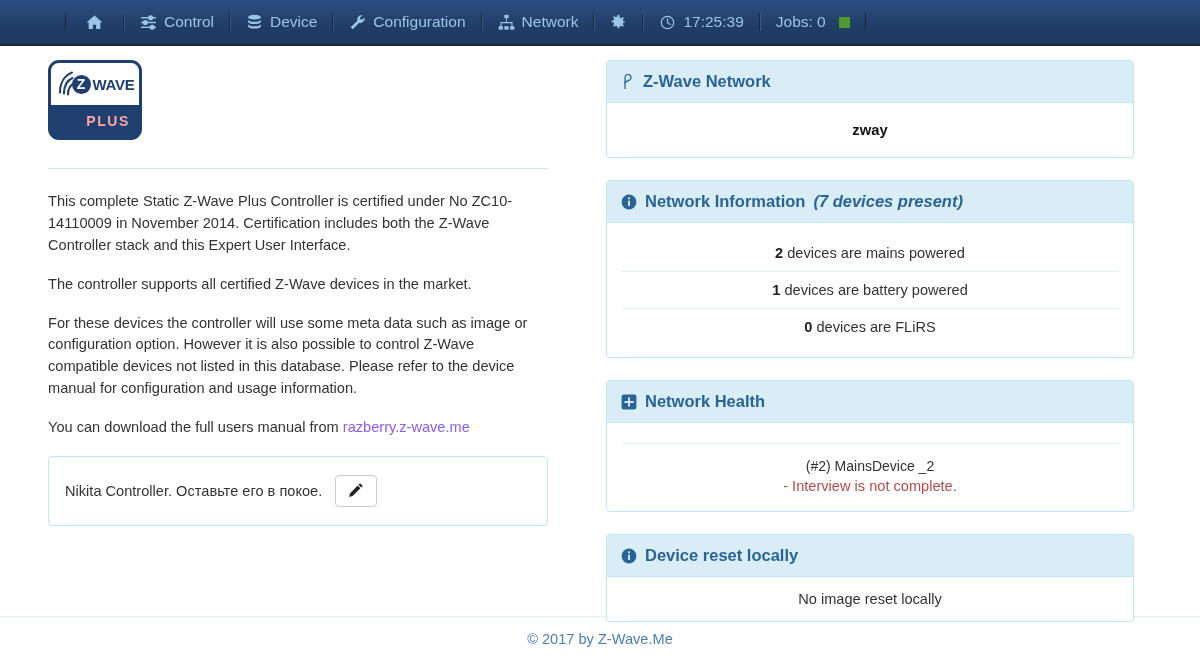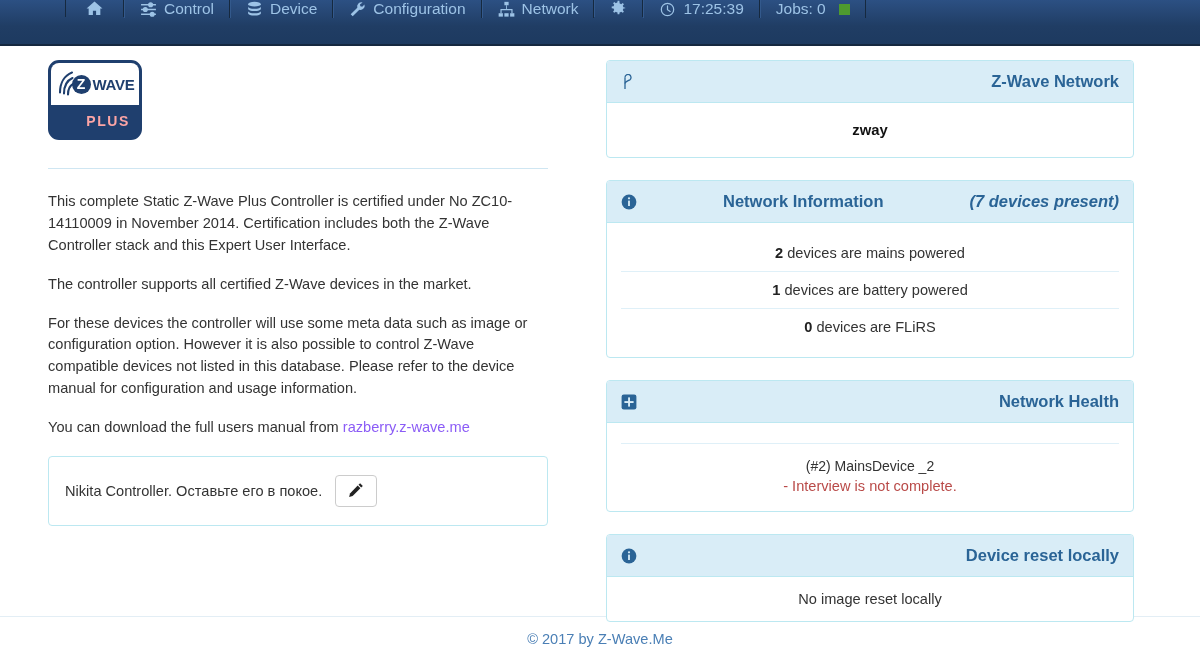--- a/index.html
+++ b/index.html
@@ -16,21 +16,21 @@
     overflow: hidden;
   }
 
   
   .navbar {
     height: 46px;
     background: linear-gradient(to bottom, #2b4e7e 0%, #1f3a5f 55%, #1b3css 100%);
     background: linear-gradient(to bottom, #2c5083 0%, #203d64 60%, #1d3a60 100%);
     border-bottom: 2px solid #15283f;
     display: flex;
-    align-items: flex-start;
+    align-items: center;
     justify-content: flex-start;
     padding-left: 65px;
     box-sizing: border-box;
   }
   .nav-item {
     display: flex;
     align-items: center;
     gap: 7px;
     padding: 0 15px;
     color: #9dc3e6;
@@ -170,21 +170,20 @@
     background: #d9edf7;
     border-bottom: 1px solid #bce8f1;
     border-radius: 3px 3px 0 0;
     padding: 11px 14px;
     color: #2a6496;
     font-weight: bold;
     font-size: 16.5px;
     display: flex;
     align-items: center;
     gap: 8px;
-    justify-content: space-between;
   }
   .panel-head .hico {
     display: inline-flex;
     align-items: center;
     justify-content: center;
     color: #2a6496;
   }
   .panel-head em {
     font-style: italic;
   }

